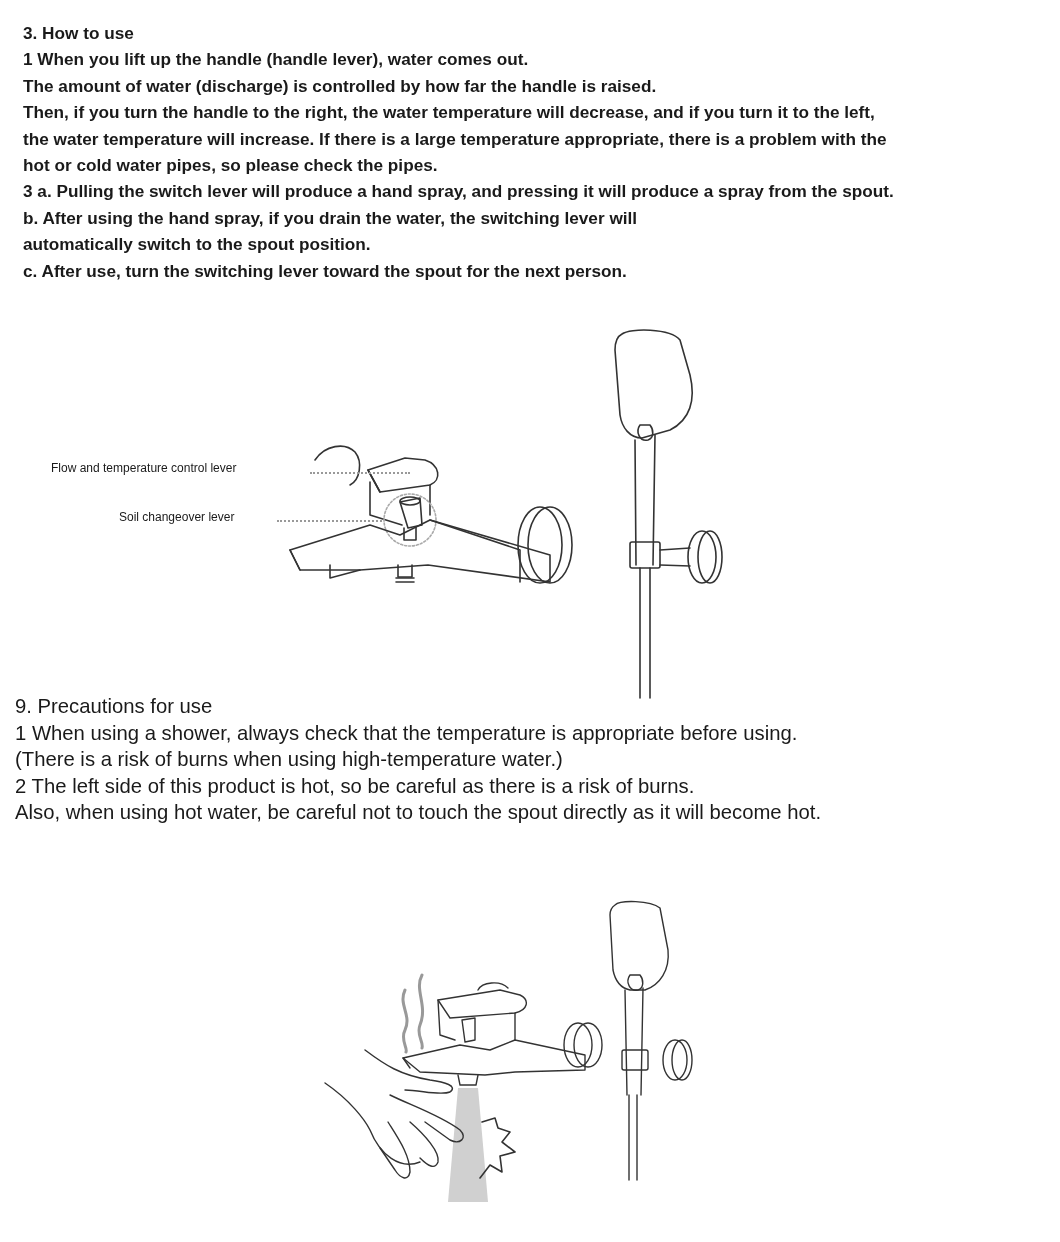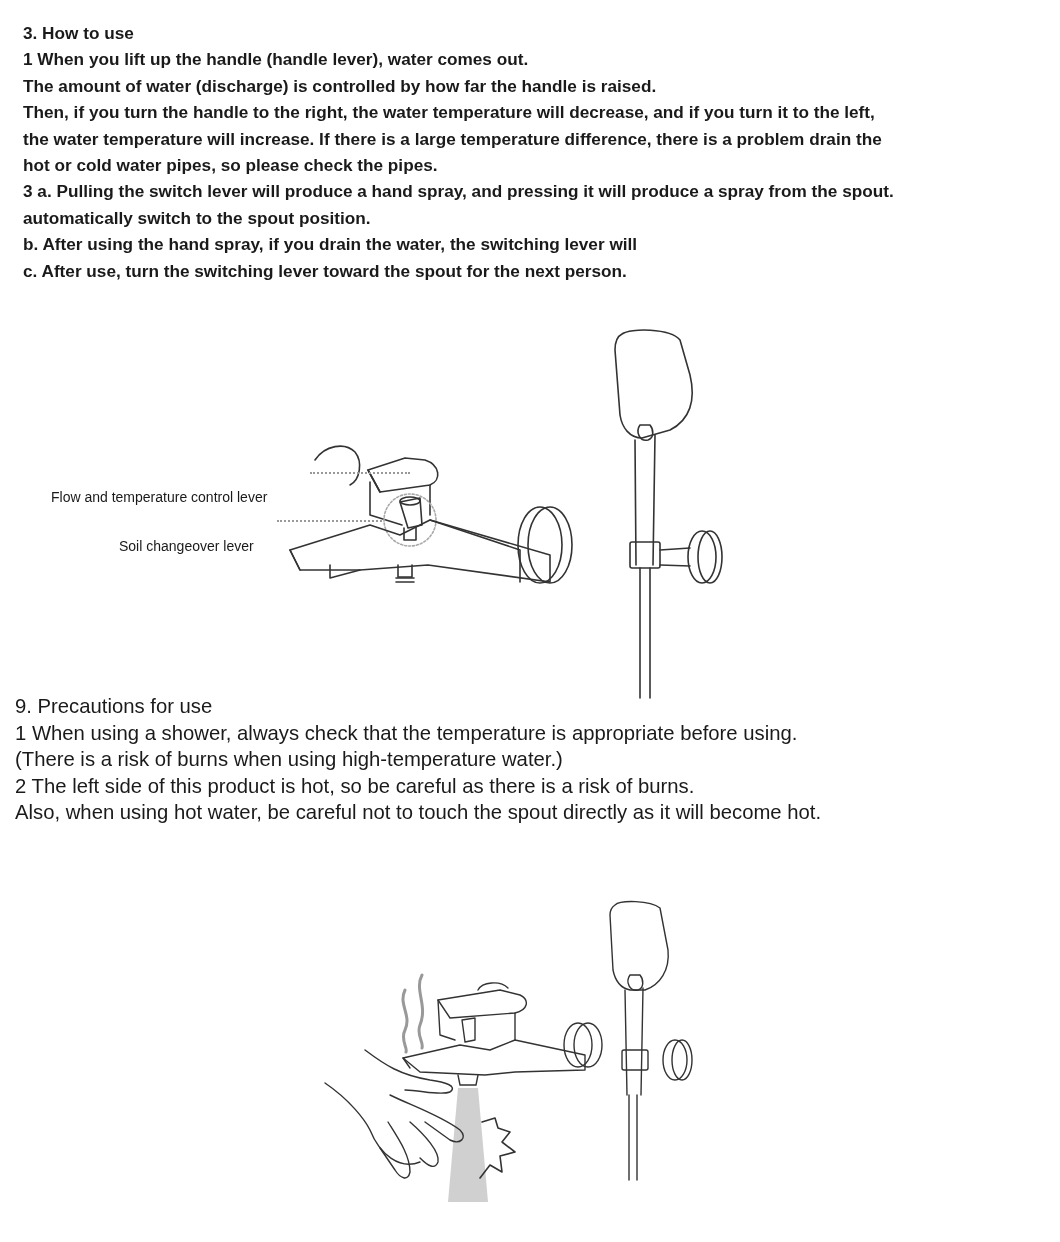--- a/index.html
+++ b/index.html
@@ -6,37 +6,37 @@
     body { width: 1060px; height: 1242px; position: relative; overflow: hidden;
            font-family: "Liberation Sans", "DejaVu Sans", sans-serif; color: #1a1a1a; }
     .sec1 { position: absolute; left: 23px; top: 20px; width: 1010px;
             font-size: 17.2px; line-height: 26.4px; }
     .sec1 .line { white-space: nowrap; display: block; font-weight: bold; }
     .sec2 { position: absolute; left: 15px; top: 693px; width: 1030px;
             font-size: 20.3px; line-height: 26.5px; }
     .sec2 .line { white-space: nowrap; display: block; }
     .diagram1 { position: absolute; left: 30px; top: 320px; width: 720px; height: 380px; }
     .diagram2 { position: absolute; left: 310px; top: 890px; width: 420px; height: 330px; }
-    .callout { position: absolute; font-size: 14px; white-space: nowrap; color: #1a1a1a; margin-top: 28px; }
+    .callout { position: absolute; font-size: 12px; white-space: nowrap; color: #1a1a1a; }
     .leader { position: absolute; height: 0; border-top: 2px dotted #999; }
     svg { position: absolute; left: 0; top: 0; }
   </style>
 </head>
 <body>
 
 <div class="sec1">
   <span class="line">3. How to use</span>
   <span class="line">1 When you lift up the handle (handle lever), water comes out.</span>
   <span class="line">The amount of water (discharge) is controlled by how far the handle is raised.</span>
   <span class="line">Then, if you turn the handle to the right, the water temperature will decrease, and if you turn it to the left,</span>
-  <span class="line">the water temperature will increase. If there is a large temperature difference, there is a problem drain the</span>
+  <span class="line">the water temperature will increase. If there is a large temperature appropriate, there is a problem with the</span>
   <span class="line">hot or cold water pipes, so please check the pipes.</span>
   <span class="line">3 a. Pulling the switch lever will produce a hand spray, and pressing it will produce a spray from the spout.</span>
+  <span class="line">b. After using the hand spray, if you drain the water, the switching lever will</span>
   <span class="line">automatically switch to the spout position.</span>
-  <span class="line">b. After using the hand spray, if you drain the water, the switching lever will</span>
   <span class="line">c. After use, turn the switching lever toward the spout for the next person.</span>
 </div>
 
 <div class="diagram1">
   <svg width="720" height="380" viewBox="0 0 720 380">
     <g fill="none" stroke="#333" stroke-width="1.6" stroke-linejoin="round" stroke-linecap="round">
 
       <path d="M285,140 C295,125 315,122 325,132 C333,142 330,160 320,165"></path>
 
       <path d="M338,150 L375,138 L395,140 C410,145 412,160 400,165 L350,172 Z"></path>

